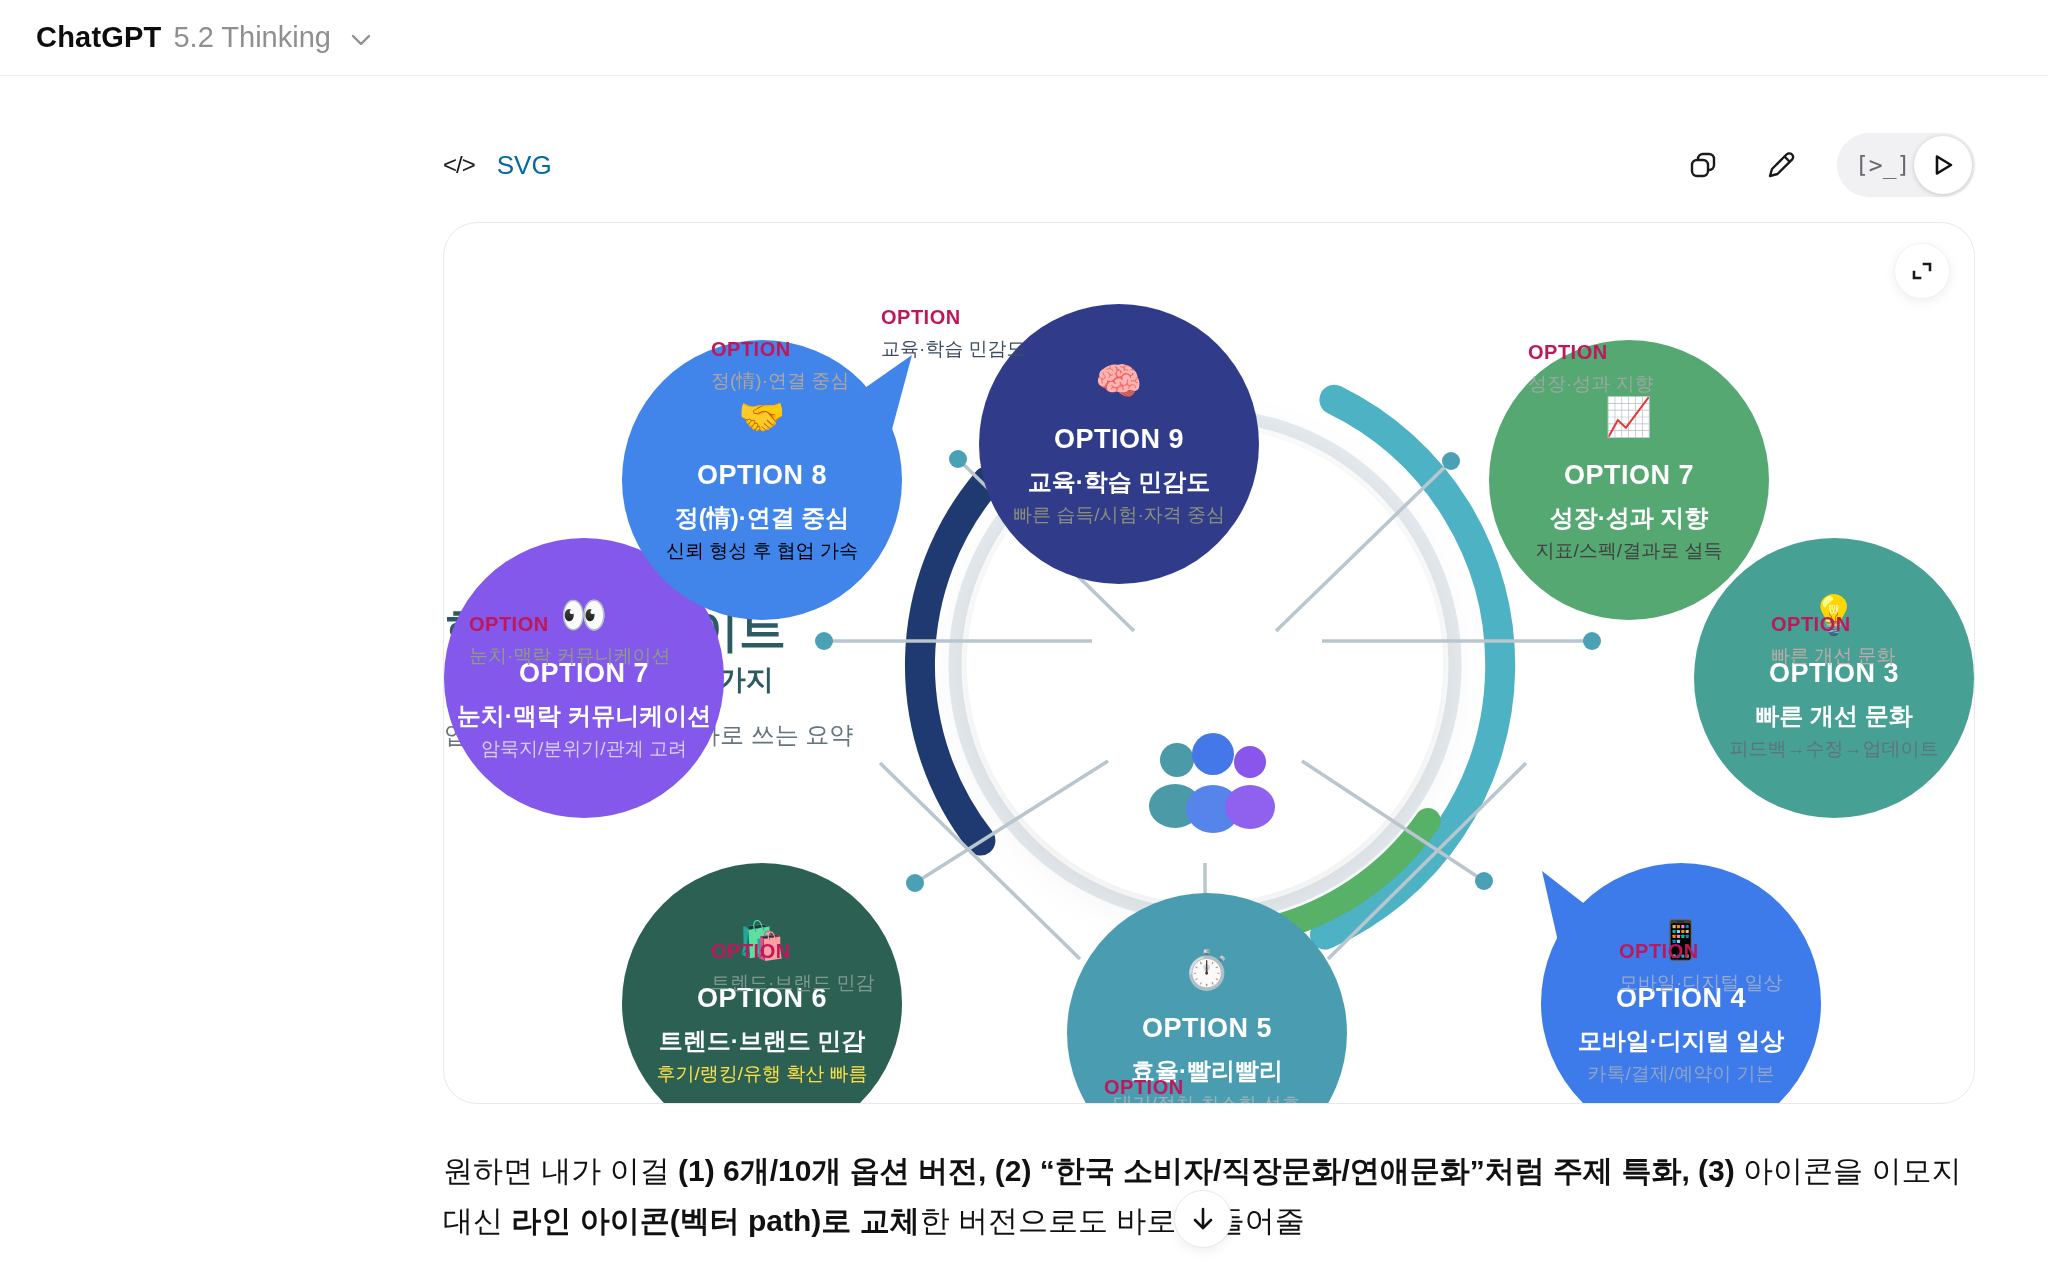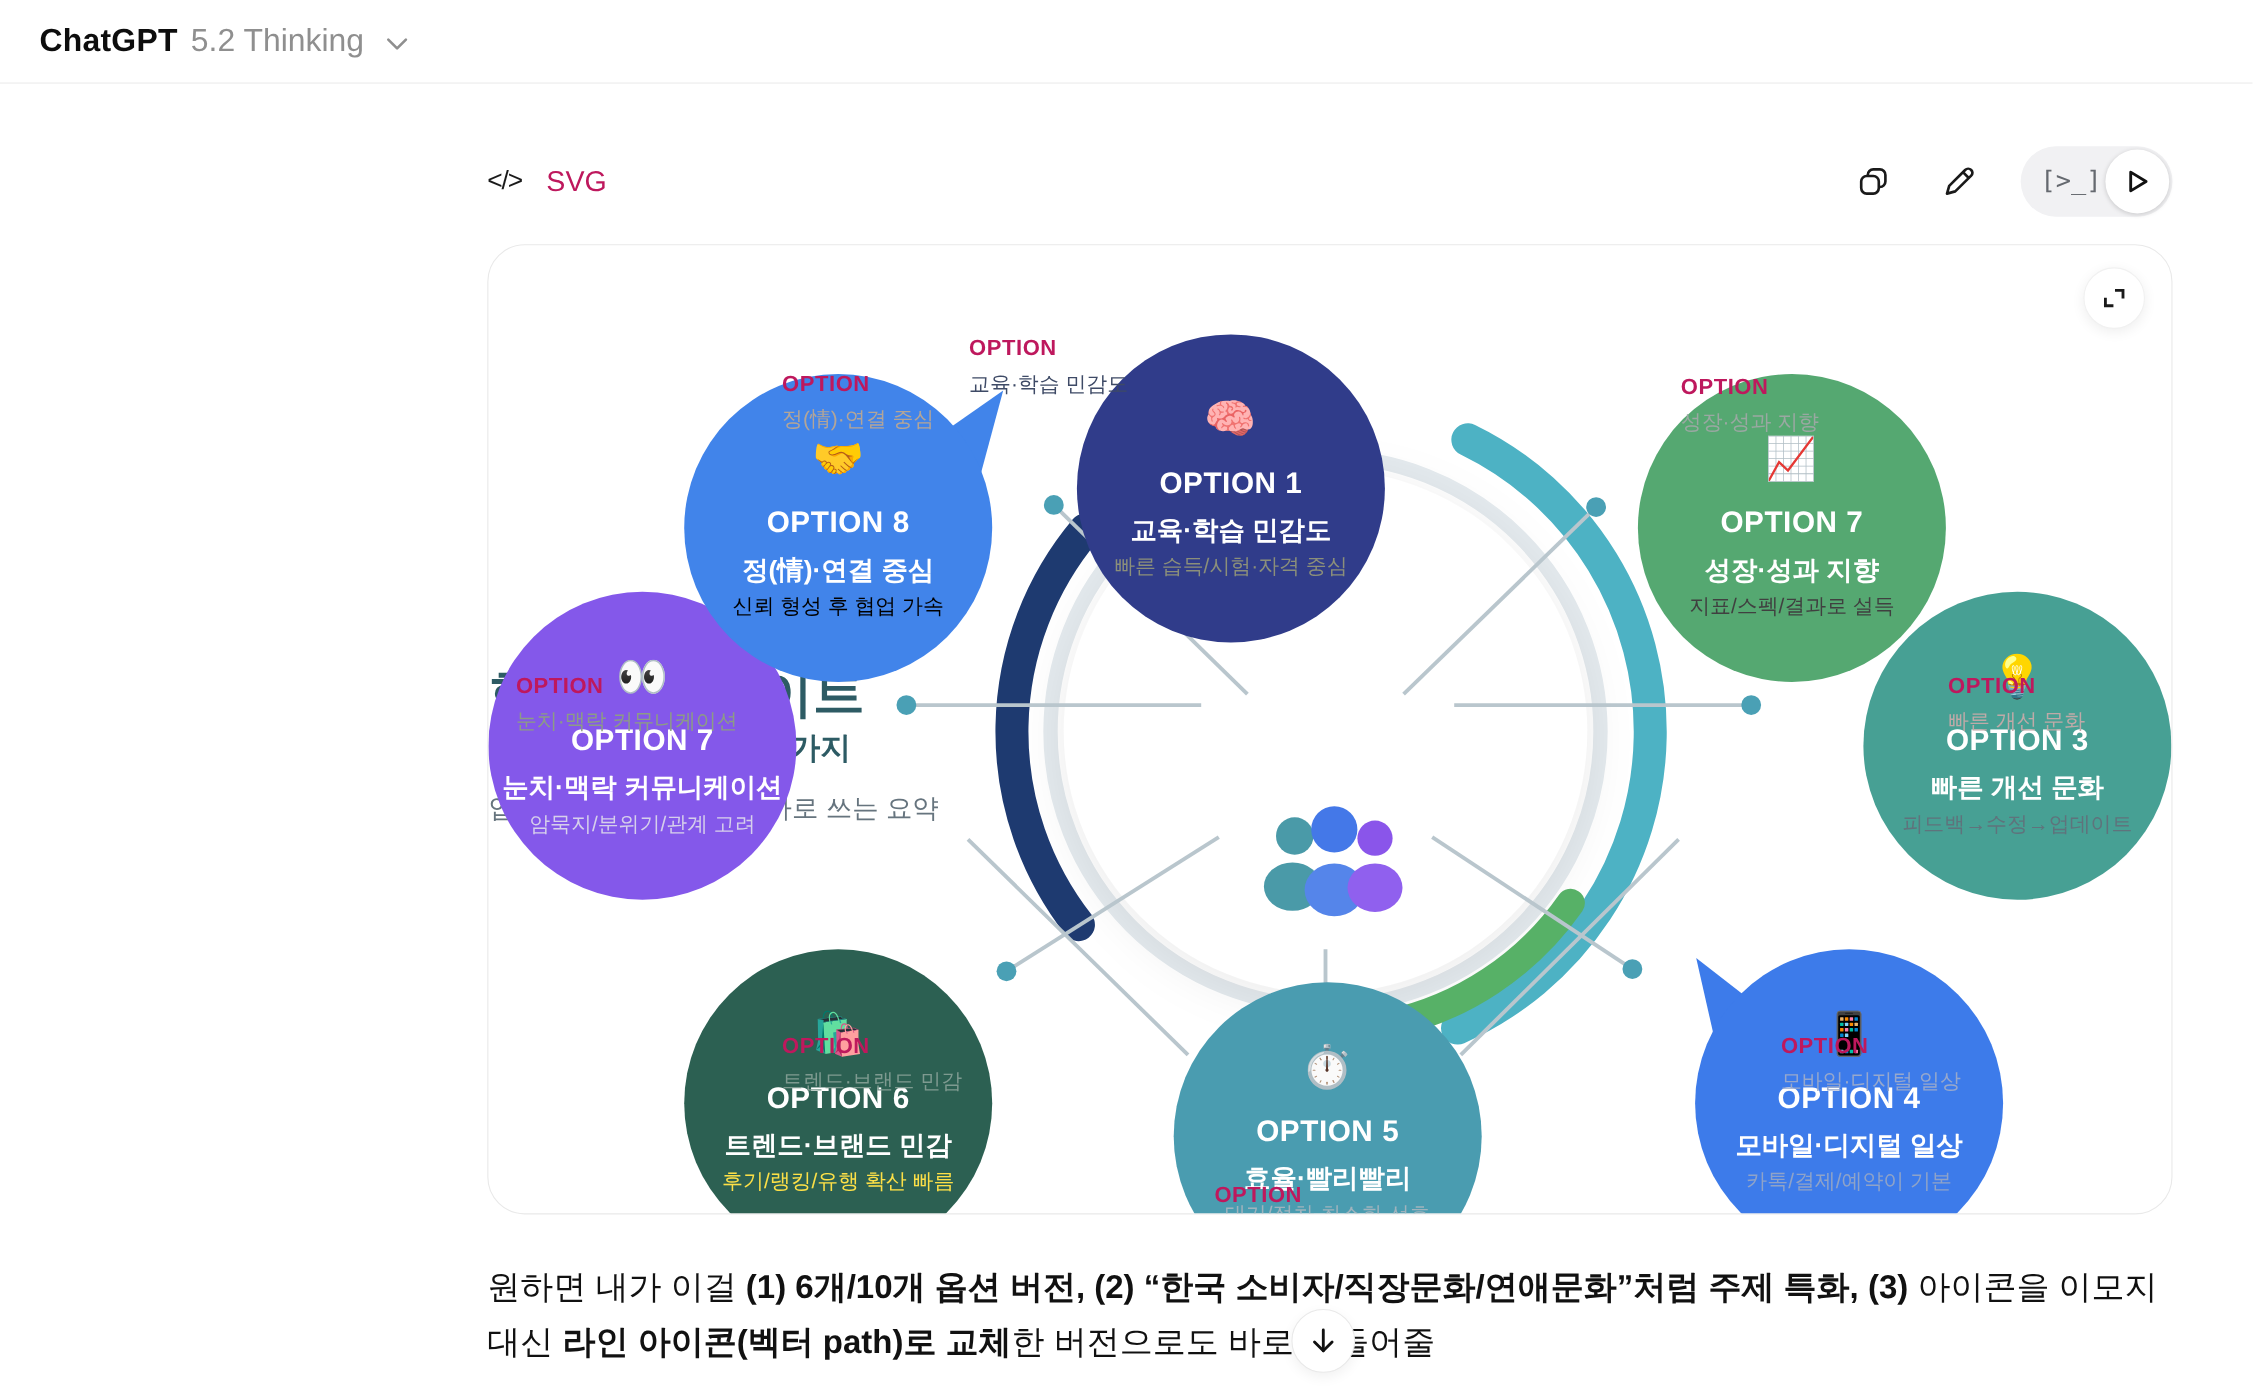--- a/index.html
+++ b/index.html
@@ -12,21 +12,21 @@
   .brand { font-size:29px; font-weight:700; color:#0d0d0d; letter-spacing:.2px; }
   .model-switch { display:flex; align-items:center; gap:20px; margin-left:12px; cursor:pointer; }
   .model-name { font-size:29px; color:#8f8f8f; font-weight:400; }
   .chev { margin-top:4px; }
 
   
   .artifact-bar { position:absolute; left:443px; top:130px; width:1532px; height:70px;
     display:flex; align-items:center; justify-content:space-between; }
   .artifact-left { display:flex; align-items:center; gap:22px; }
   .code-glyph { font-size:24px; color:#1a1a1a; letter-spacing:-1px; font-weight:400; }
-  .artifact-label { font-size:26px; color:#be185d; font-weight:400; }
+  .artifact-label { font-size:26px; color:#0369a1; font-weight:400; }
   .artifact-right { display:flex; align-items:center; gap:34px; }
   .icon-btn { width:44px; height:44px; display:flex; align-items:center; justify-content:center;
     background:none; border:none; cursor:pointer; }
   .pill-toggle { display:flex; align-items:center; background:#f1f1f3; border-radius:34px;
     height:64px; width:138px; padding-left:18px; justify-content:space-between; }
   .pill-code { font-family:"DejaVu Sans Mono","Liberation Mono",monospace; font-size:23px; color:#65696f; }
   .pill-play { width:58px; height:58px; background:#fff; border-radius:50%; margin-right:3px;
     box-shadow:0 1px 5px rgba(0,0,0,.18); display:flex; align-items:center; justify-content:center;
     border:none; cursor:pointer; }
 
@@ -145,21 +145,21 @@
         <circle id="ph3" cx="806" cy="539" r="16" fill="#8a55ea"></circle>
       </g>
     </svg>
 
     <div class="c-title">한국인 인사이트</div>
     <div class="c-sub">행동·가치·문화 코드 8가지</div>
     <div class="c-tag">업무/마케팅/UX 설계에 바로 쓰는 요약</div>
 
     <div class="bubble" style="left: 535px; top: 81px; background: rgb(48, 60, 138);">
       <div class="b-emoji">🧠</div>
-      <div class="b-label">OPTION 1</div>
+      <div class="b-label">OPTION 9</div>
       <div class="b-title">교육·학습 민감도</div>
       <div class="b-sub" style="color: rgb(139, 143, 122); text-align: center;">빠른 습득/시험·자격 중심</div>
     </div>
     <div class="bubble" style="left: 1045px; top: 117px; background: rgb(85, 168, 113);">
       <div class="b-emoji">📈</div>
       <div class="b-label">OPTION 7</div>
       <div class="b-title">성장·성과 지향</div>
       <div class="b-sub" style="color: #404040;">지표/스펙/결과로 설득</div>
     </div>
     <div class="bubble" style="left: 1250px; top: 315px; background: rgb(71, 160, 148);">

